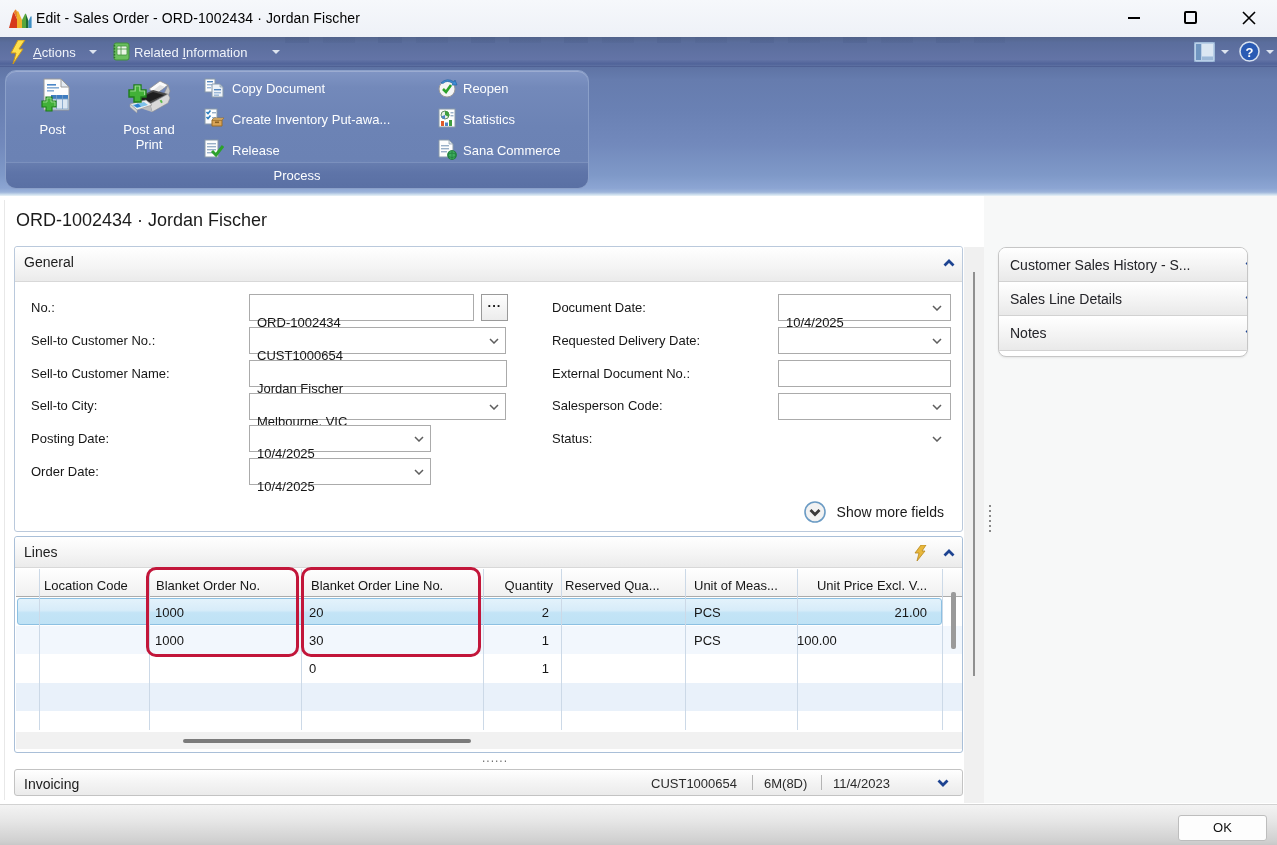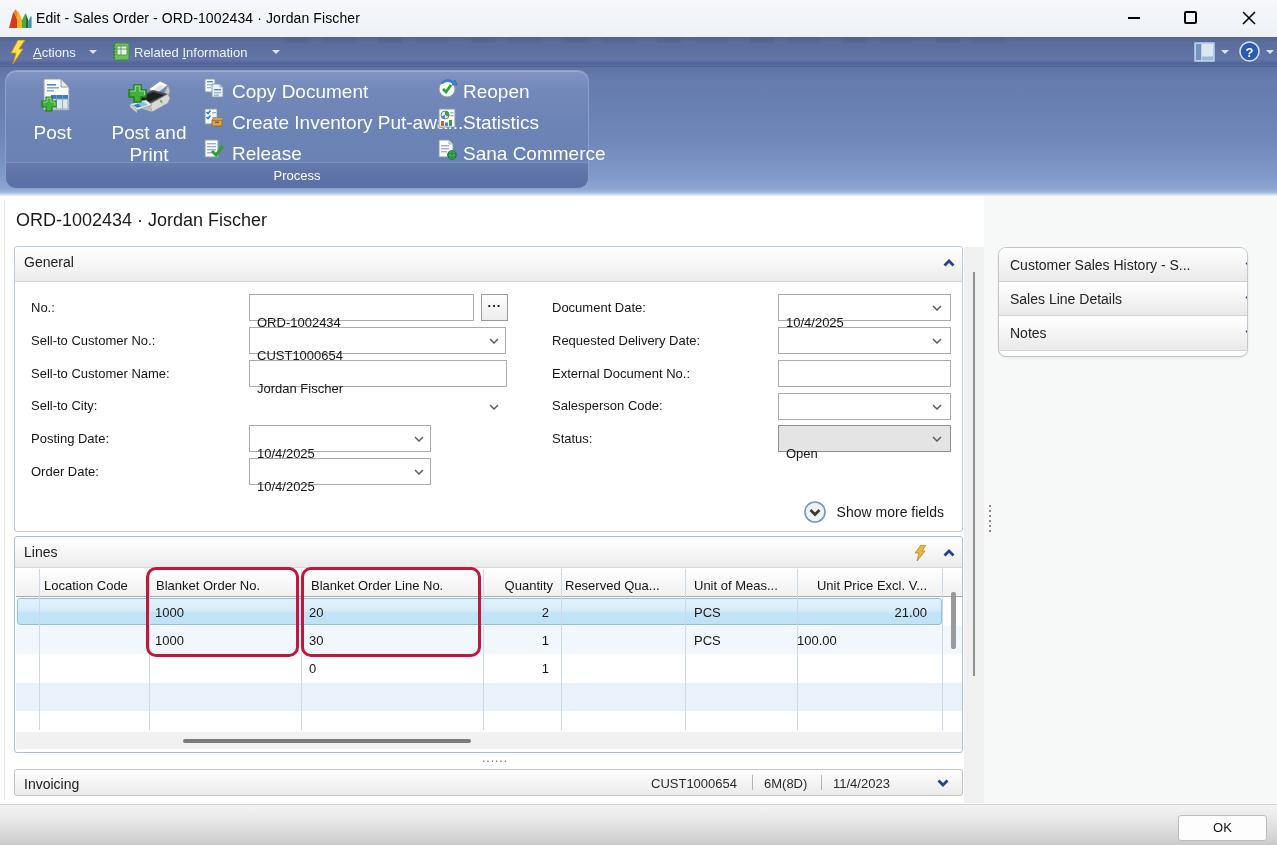--- a/index.html
+++ b/index.html
@@ -17,21 +17,21 @@
 .mtext { position:absolute; top:8px; font-size:13px; color:#f0f3fa; }
 .marrow { position:absolute; top:13px; width:0; height:0; border-left:4px solid transparent; border-right:4px solid transparent; border-top:4px solid #dde4ef; }
 
 
 #ribbon { left:0; top:67px; width:1277px; height:129px;
   background:linear-gradient(#5e73a4 0%, #667cae 10%, #6a81b4 35%, #7289bc 60%, #7f99c8 84%, #8ca5d3 94%, #9db4da 97%, #cfe0ee 99%, #eaf2f8 100%); }
 #rgroup { position:absolute; left:5px; top:3px; width:584px; height:119px; border:1px solid #8ba0c9; border-radius:11px; overflow:hidden;
   background:linear-gradient(#8095c4 0%, #7389ba 14%, #6c83b5 48%, #6b82b4 75%, #7991bf 100%); box-shadow:inset 0 1px 0 rgba(255,255,255,.22); }
 #process-label { position:absolute; left:0; bottom:0; width:100%; height:26px; text-align:center; color:#fdfeff; padding-top:5px;
   background:linear-gradient(#677daf 0%, #5e74a8 40%, #5a70a4 100%); border-top:1px solid #7b90bd; }
-.rtext { position:absolute; color:#fdfeff; font-size:19px; }
+.rtext { position:absolute; color:#fdfeff; font-size:13px; }
 
 
 .panel { position:absolute; border:1px solid #bac9dc; border-radius:3px; background:#fff;text-decoration:underline; }
 .phead { position:absolute; left:0; top:0; right:0; height:31px; background:linear-gradient(#ffffff,#f5f5f5 55%,#ebebeb); border-bottom:1px solid #d8d8d8; border-radius:3px 3px 0 0; }
 .ptitle { position:absolute; left:9px; top:7px; font-size:14px; color:#1c1c1c; }
 
 
 .flabel { position:absolute; font-size:13px; color:#161616; }
 .finput { position:absolute; height:27px; border:1px solid #ababab; background:#fff; font-size:13px; color:#161616; padding:20px 0 0 7px; }
 
@@ -205,32 +205,32 @@
   <div class="flabel" style="left:16px;top:53px">No.:</div>
   <div class="flabel" style="left:16px;top:86px">Sell-to Customer No.:</div>
   <div class="flabel" style="left:16px;top:119px">Sell-to Customer Name:</div>
   <div class="flabel" style="left:16px;top:151px">Sell-to City:</div>
   <div class="flabel" style="left:16px;top:184px">Posting Date:</div>
   <div class="flabel" style="left:16px;top:217px">Order Date:</div>
   <div class="finput" style="left:234px;top:47px;width:225px">ORD-1002434</div>
   <div class="finput" style="left:466px;top:47px;width:27px;text-align:center;padding-left:0;padding-top:0px;background:linear-gradient(#fefefe,#ececec);border-color:#9a9a9a;font-weight:bold;letter-spacing:1px">...</div>
   <div class="finput" style="left:234px;top:80px;width:257px">CUST1000654</div>
   <div class="finput" style="left:234px;top:113px;width:258px">Jordan Fischer</div>
+  <div class="finput" style="left:234px;top:146px;width:257px">Melbourne, VIC</div>
   <div class="finput" style="left:234px;top:178px;width:182px">10/4/2025</div>
   <div class="finput" style="left:234px;top:211px;width:182px">10/4/2025</div>
   <div class="flabel" style="left:537px;top:53px">Document Date:</div>
   <div class="flabel" style="left:537px;top:86px">Requested Delivery Date:</div>
   <div class="flabel" style="left:537px;top:119px">External Document No.:</div>
   <div class="flabel" style="left:537px;top:151px">Salesperson Code:</div>
   <div class="flabel" style="left:537px;top:184px">Status:</div>
   <div class="finput" style="left:763px;top:47px;width:173px">10/4/2025</div>
   <div class="finput" style="left:763px;top:80px;width:173px"></div>
   <div class="finput" style="left:763px;top:113px;width:173px"></div>
   <div class="finput" style="left:763px;top:146px;width:173px"></div>
-  <div class="finput" style="left:763px;top:178px;width:173px;background:#e4e4e4;border-color:#8f8f8f">Open</div>
   <svg class="cav" style="position:absolute;left:399px;top:189px" width="10" height="6" viewBox="0 0 10 6">
       <path d="M1 1 L5 5 L9 1" stroke="#5e5e5e" stroke-width="1.5" fill="none"></path>
     </svg>
   <svg class="cav" style="position:absolute;left:399px;top:222px" width="10" height="6" viewBox="0 0 10 6">
       <path d="M1 1 L5 5 L9 1" stroke="#5e5e5e" stroke-width="1.5" fill="none"></path>
     </svg>
   <svg class="cav" style="position:absolute;left:474px;top:91px" width="10" height="6" viewBox="0 0 10 6">
       <path d="M1 1 L5 5 L9 1" stroke="#5e5e5e" stroke-width="1.5" fill="none"></path>
     </svg>
   <svg class="cav" style="position:absolute;left:474px;top:157px" width="10" height="6" viewBox="0 0 10 6">

